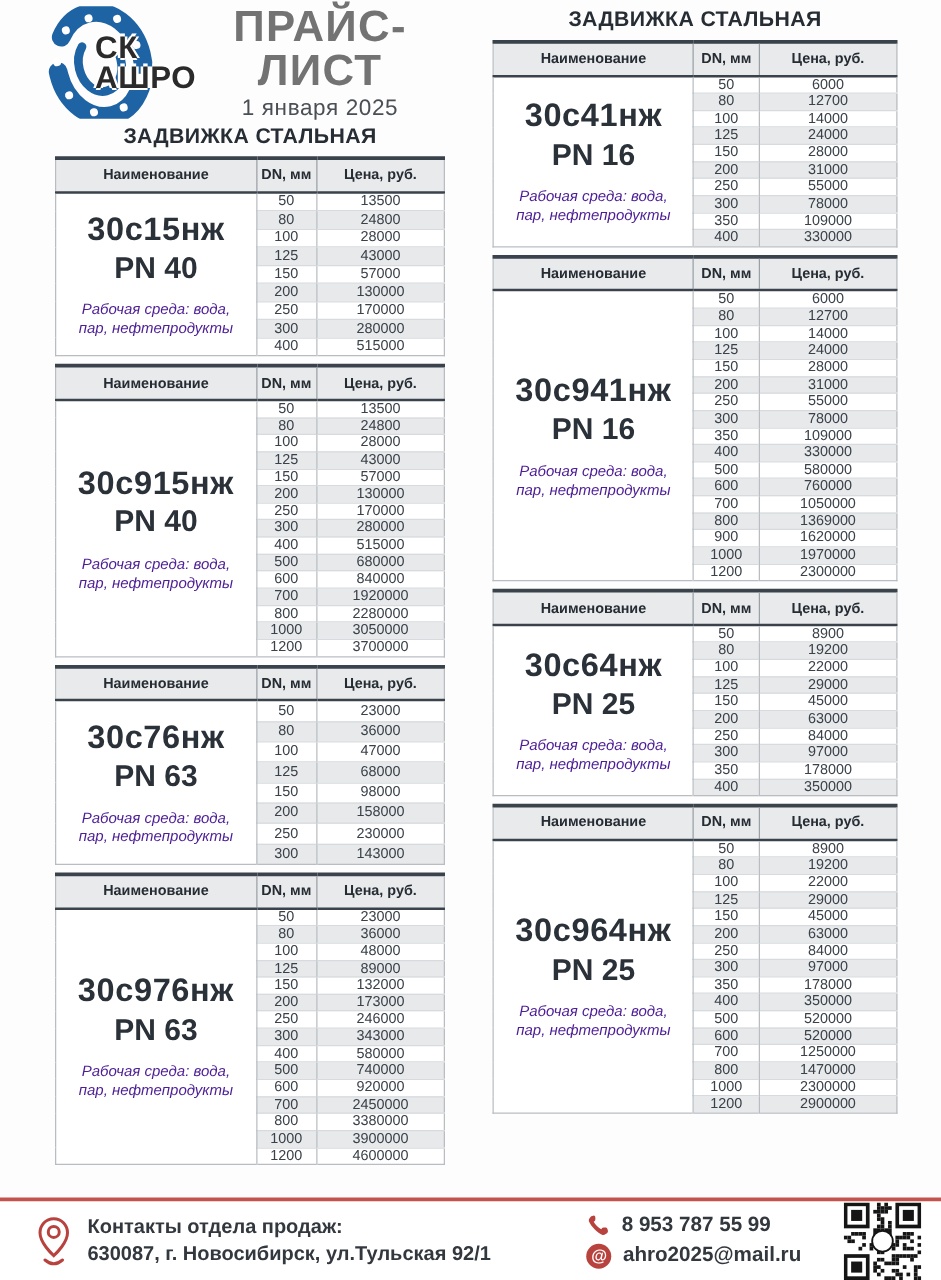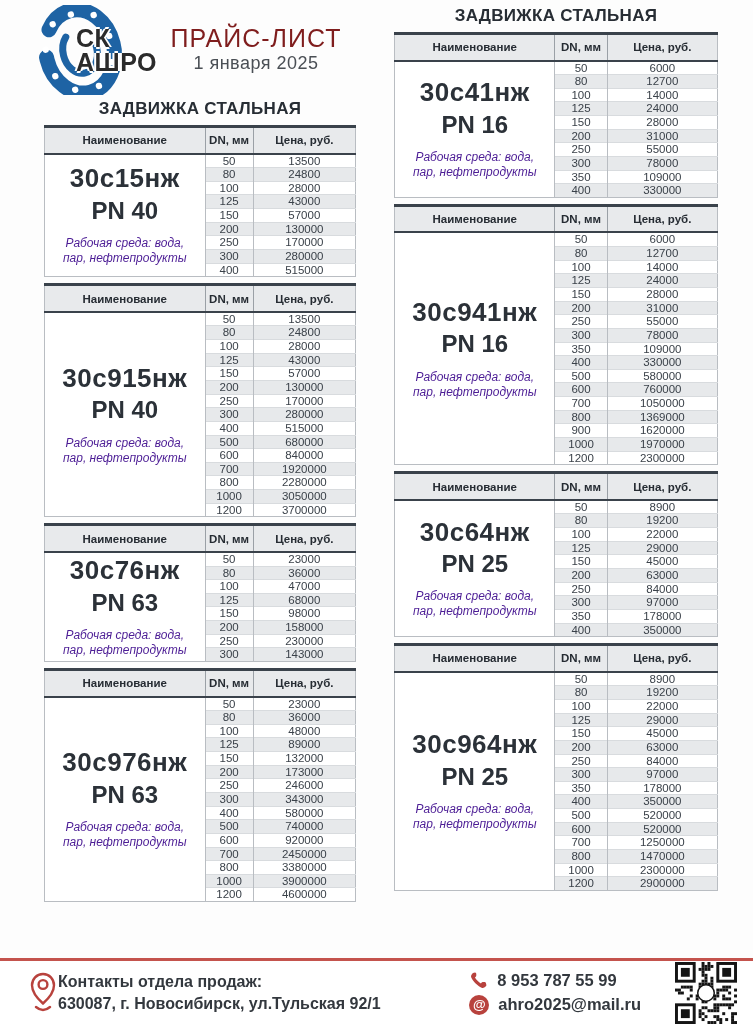--- a/index.html
+++ b/index.html
@@ -10,48 +10,48 @@
   .col-left { width:312px; flex:0 0 312px; }
   .col-right { width:324px; flex:0 0 324px; }
 
   
   .header-row { display:flex; align-items:center; height:92px; margin-bottom:2px; }
   .logo { position:relative; width:118px; height:90px; margin-left:-12px; flex:0 0 auto; }
   .logo-text { position:absolute; left:44px; top:22px; line-height:0.95; }
   .logo-text span { display:block; font-weight:bold; color:#2b2b2b; font-size:25px; letter-spacing:0.5px;
                     text-shadow:-2px 0 #fff,2px 0 #fff,0 -2px #fff,0 2px #fff; }
   .title-block { flex:1; text-align:center; padding-left:6px; }
-  .page-title { font-size:25px; font-weight:normal; color:#7f1d1d; letter-spacing:1px; line-height:1; }
+  .page-title { font-size:35px; font-weight:bold; color:#737373; letter-spacing:1px; line-height:1; }
   .page-date { font-size:18px; color:#4a4f55; margin-top:2px; letter-spacing:0.5px; }
 
   .section-title { text-align:center; font-size:17px; font-weight:800; color:#272d34; letter-spacing:0.3px; margin:3px 0 6px; }
   .col-right .section-title { margin-top:2px; }
 
   
   table.price-table { width:100%; border-collapse:collapse; table-layout:fixed; background:#fff;
                       border:1px solid #b9bdc2; margin-bottom:6px; }
   .price-table thead th { background:#e8eaec; border-top:3px solid #3a424b; border-bottom:2px solid #3a424b;
                           font-size:11.5px; font-weight:bold; color:#262c33; height:27px; padding:0 2px; }
   .price-table thead th + th { border-left:1px solid #9aa0a6; }
   .price-table .c-name { width:160px; }
   .col-left  .c-dn { width:48px; }  .col-left  .c-price { width:102px; }
   .col-right .c-dn { width:52px; }  .col-right .c-price { width:110px; }
   .price-table tbody td { font-size:11.5px; color:#3a4149; text-align:center; height:13.4px;
                           padding:0 6px; border-top:1px solid #d8dbde; line-height:1.1; }
   .price-table tbody tr.shade td.val { background:#e7e9eb; }
   .price-table td.dn-cell { border-left:1px solid #b9bdc2; border-right:1px solid #b9bdc2; }
-  .price-table td.name-cell { background:#fff; vertical-align:middle; border-right:1px solid #b9bdc2; padding:2px 4px; }
+  .price-table td.name-cell { background:#fff; vertical-align:middle; border-right:1px solid #b9bdc2; padding:14px 4px; }
   .product-name { font-size:26px; font-weight:bold; color:#2b3138; letter-spacing:0.5px; }
   .product-pn   { font-size:24px; font-weight:bold; color:#2b3138; margin-top:5px; }
   .product-note { font-style:italic; font-size:12px; color:#4c1d95; margin-top:12px; line-height:1.25; padding:0 6px; }
 
   
   .footer { height:66px; border-top:3px solid #c4534d; display:flex; align-items:center;
             padding:4px 16px 4px 28px; gap:12px; background:#fff; }
-  .footer-left { display:flex; align-items:flex-start; flex:1; }
+  .footer-left { display:flex; align-items:center; gap:12px; flex:1; }
   .footer-text div { font-size:16px; font-weight:600; color:#33383e; line-height:1.35; }
   .footer-mid { display:flex; flex-direction:column; gap:5px; margin-right:22px; }
   .contact-line { display:flex; align-items:center; gap:9px; font-size:16.5px; font-weight:600; color:#33383e; }
   .at-icon { width:20px; height:20px; border-radius:50%; background:#b8423d; color:#fff; font-size:13px;
              display:inline-flex; align-items:center; justify-content:center; font-weight:bold; }
   .qr svg { width:62px; height:62px; display:block; }
 </style>
 </head>
 <body>
 

